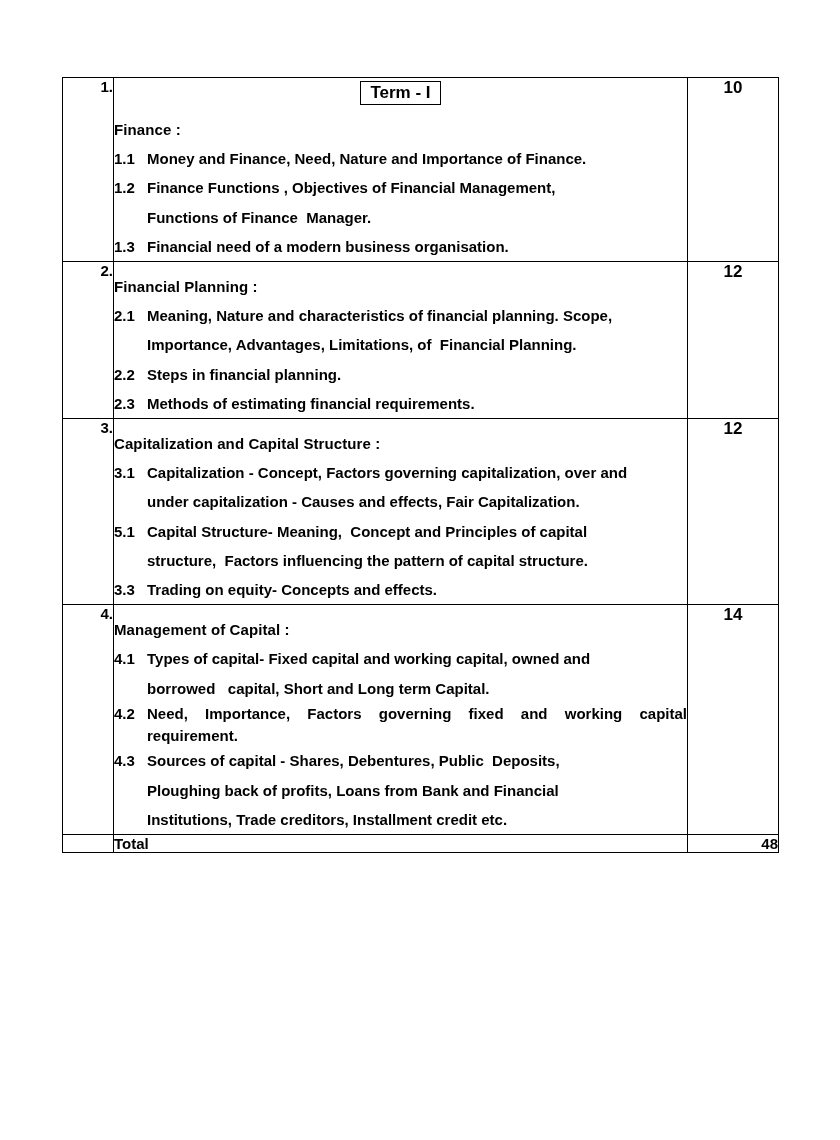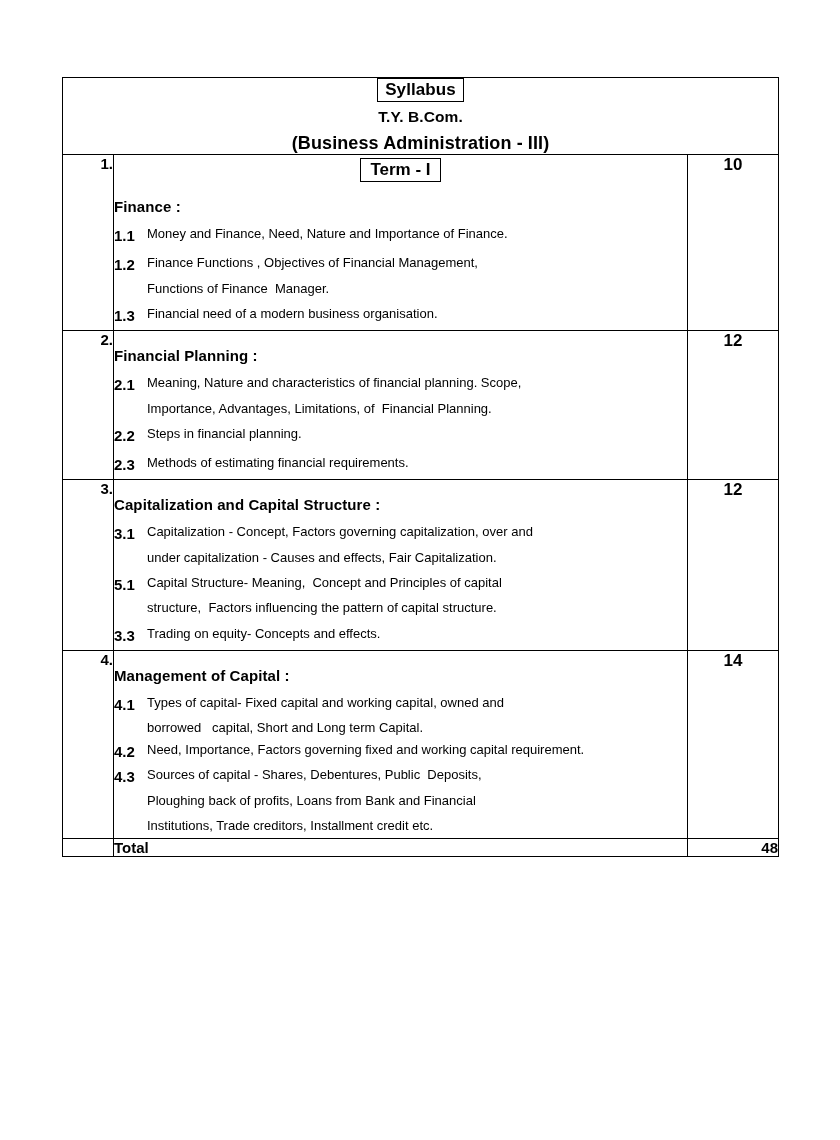--- a/index.html
+++ b/index.html
@@ -128,22 +128,23 @@
     line-height: 1.95;
   }
   .sub-num {
     flex: 0 0 auto;
     width: 33px;
     font-weight: bold;
     font-size: 15px;
   }
   .sub-text {
     flex: 1 1 auto;
-    font-size: 13px;
+    font-size: 15px;
     white-space: pre-wrap;
+    font-weight: bold;
   }
 
   
   .sub-item.justified { line-height: 1.45; }
   .sub-item.justified .sub-text {
     text-align: justify;
     text-align-last: left;
   }
 
   
@@ -166,29 +167,20 @@
 <div id="page">
 
   <table class="syllabus-table">
     <colgroup>
       <col class="col-unit">
       <col class="col-topic">
       <col class="col-period">
     </colgroup>
     <tbody>
 
-      <tr>
-        <td class="title-cell" colspan="3">
-          <div class="title-syllabus-wrap">
-            <span class="title-syllabus">Syllabus</span>
-          </div>
-          <div class="title-sub">T.Y. B.Com.</div>
-          <div class="title-main">(Business Administration - III)</div>
-        </td>
-      </tr>
 
 
       </tbody>
       <tbody id="unit-rows-host" style="display:contents"><tr>
           <td class="unit-no">1.</td>
           <td class="topic">
             <div class="term-box-wrap"><span class="term-box">Term - I</span></div>
             <div class="unit-heading">Finance :</div>
             <div class="sub-item">
               <span class="sub-num">1.1</span>

